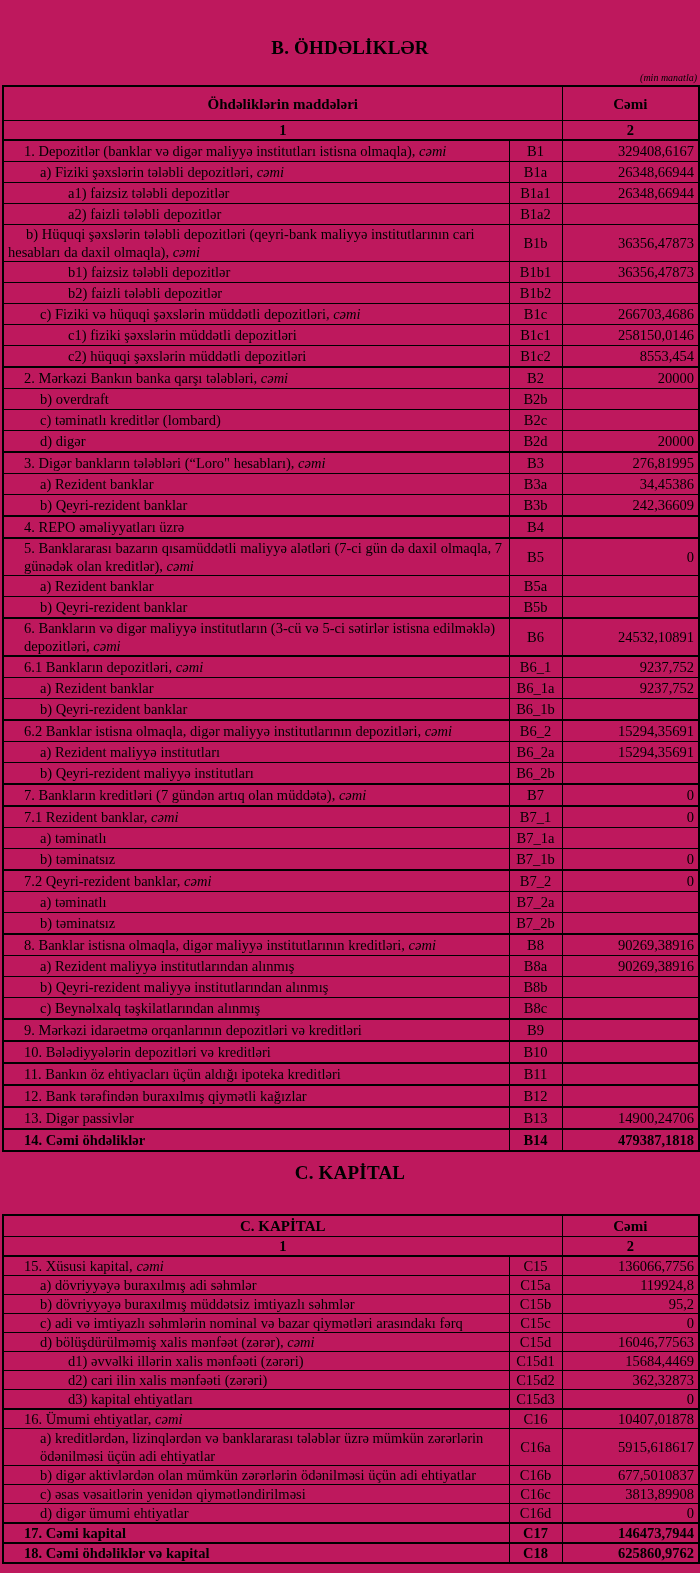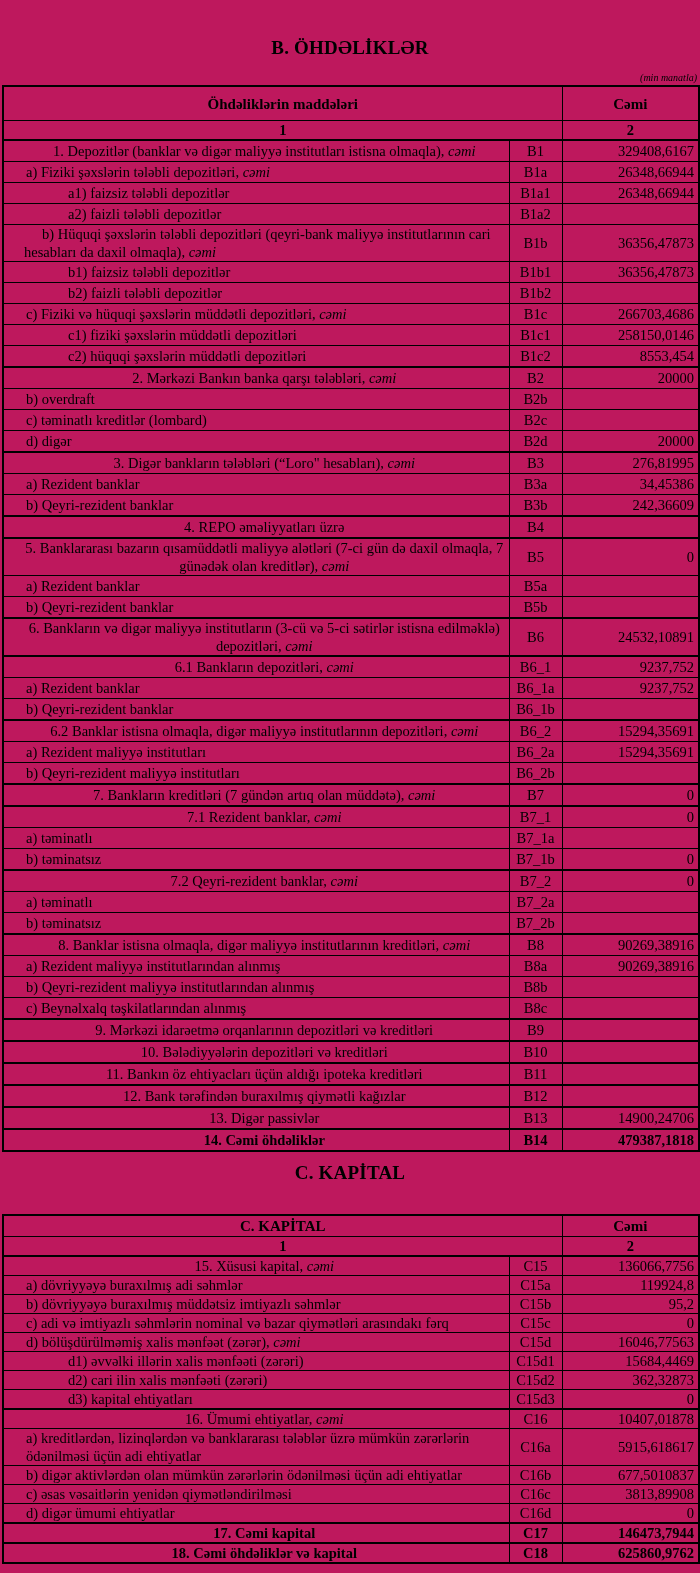--- a/index.html
+++ b/index.html
@@ -30,24 +30,24 @@
   .fin th{font-weight:bold;text-align:center;font-size:15px;}
   .tbl-b .h-row th{height:33px;}
   .tbl-b .n-row th{height:16px;font-size:14.5px;}
   .tbl-c .h-row th{height:20px;}
   .tbl-c .n-row th{height:15px;font-size:14.5px;}
   .tbl-b td{height:20px;}
   .tbl-c td{height:17px;}
   tr.sect td{border-top-width:2px;}
   tr.bold td{font-weight:bold;}
   td.c-label{text-align:left;}
-  td.c-label.ind0{padding-left:20px;text-align:center;}
-  td.c-label.ind1{padding-left:22px;}
+  td.c-label.ind0{padding-left:20px;}
+  td.c-label.ind1{padding-left:36px;}
   td.c-label.ind2{padding-left:64px;}
-  td.c-label.hang{padding-left:20px;text-indent:18px;}
+  td.c-label.hang{padding-left:4px;text-indent:18px;}
   td.c-label em{font-style:italic;font-weight:inherit;}
   td.c-code{text-align:center;}
   td.c-value{text-align:right;}
 </style>
 </head>
 <body>
 
 <div class="page">
 
   <h1 class="sec-title title-b">B. ÖHDƏLİKLƏR</h1>

